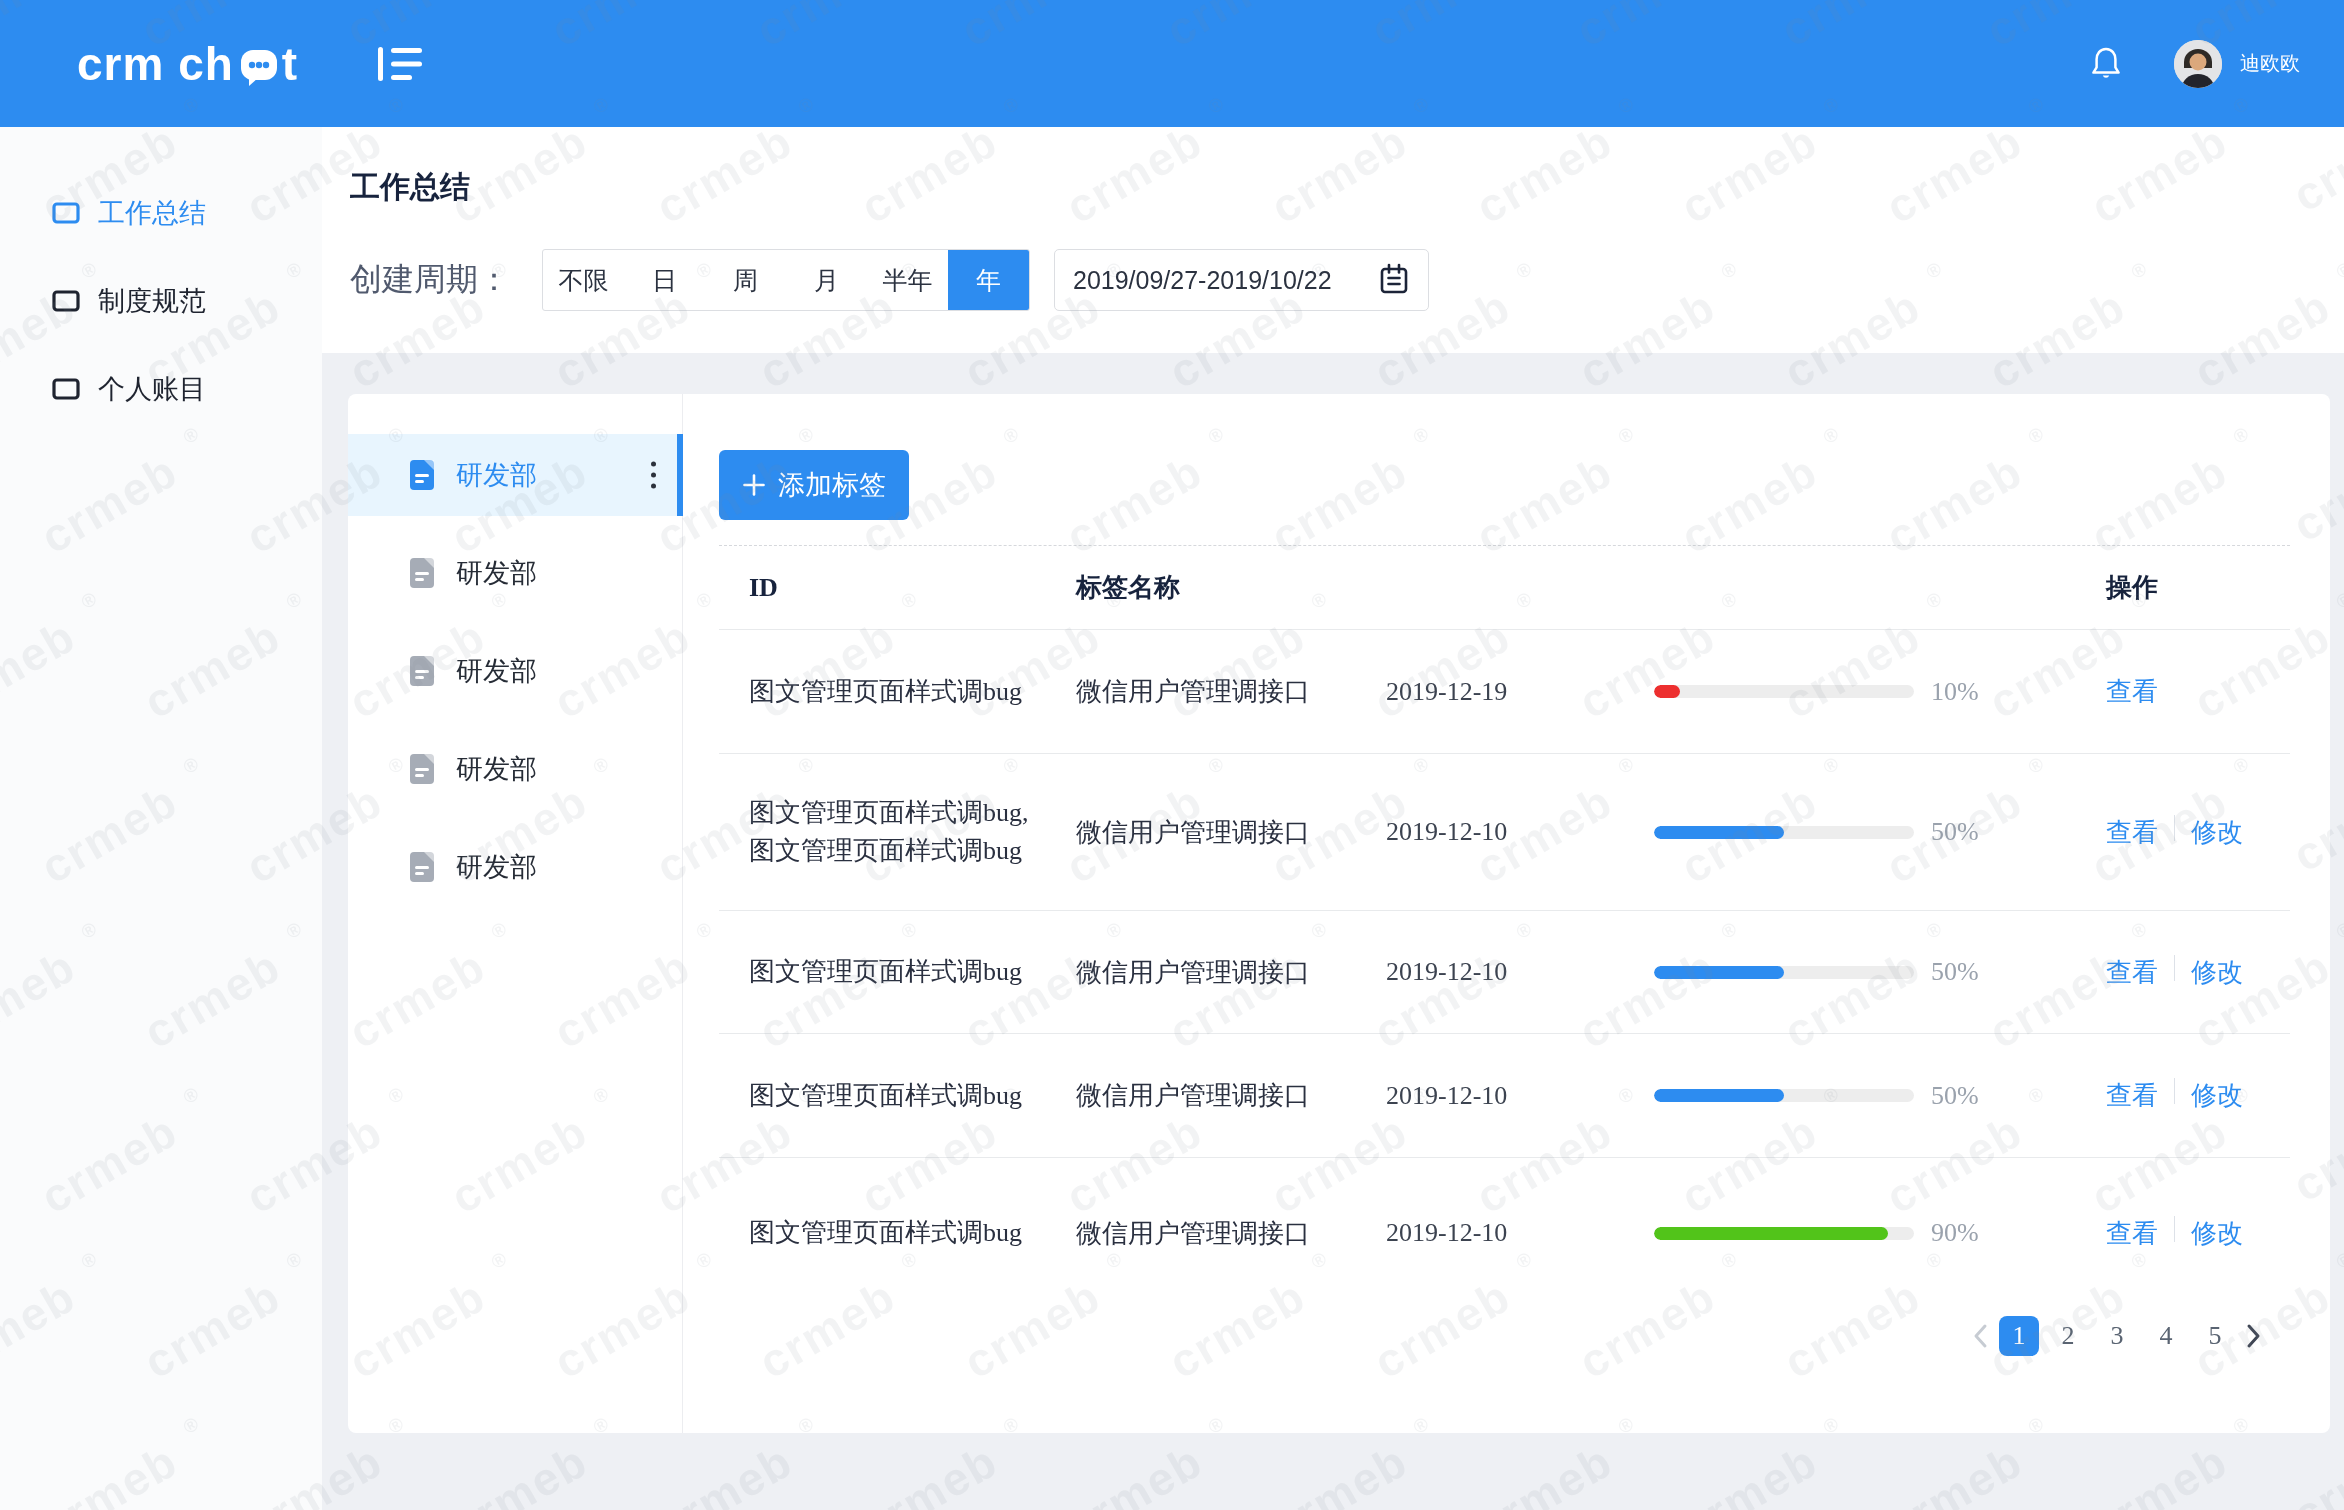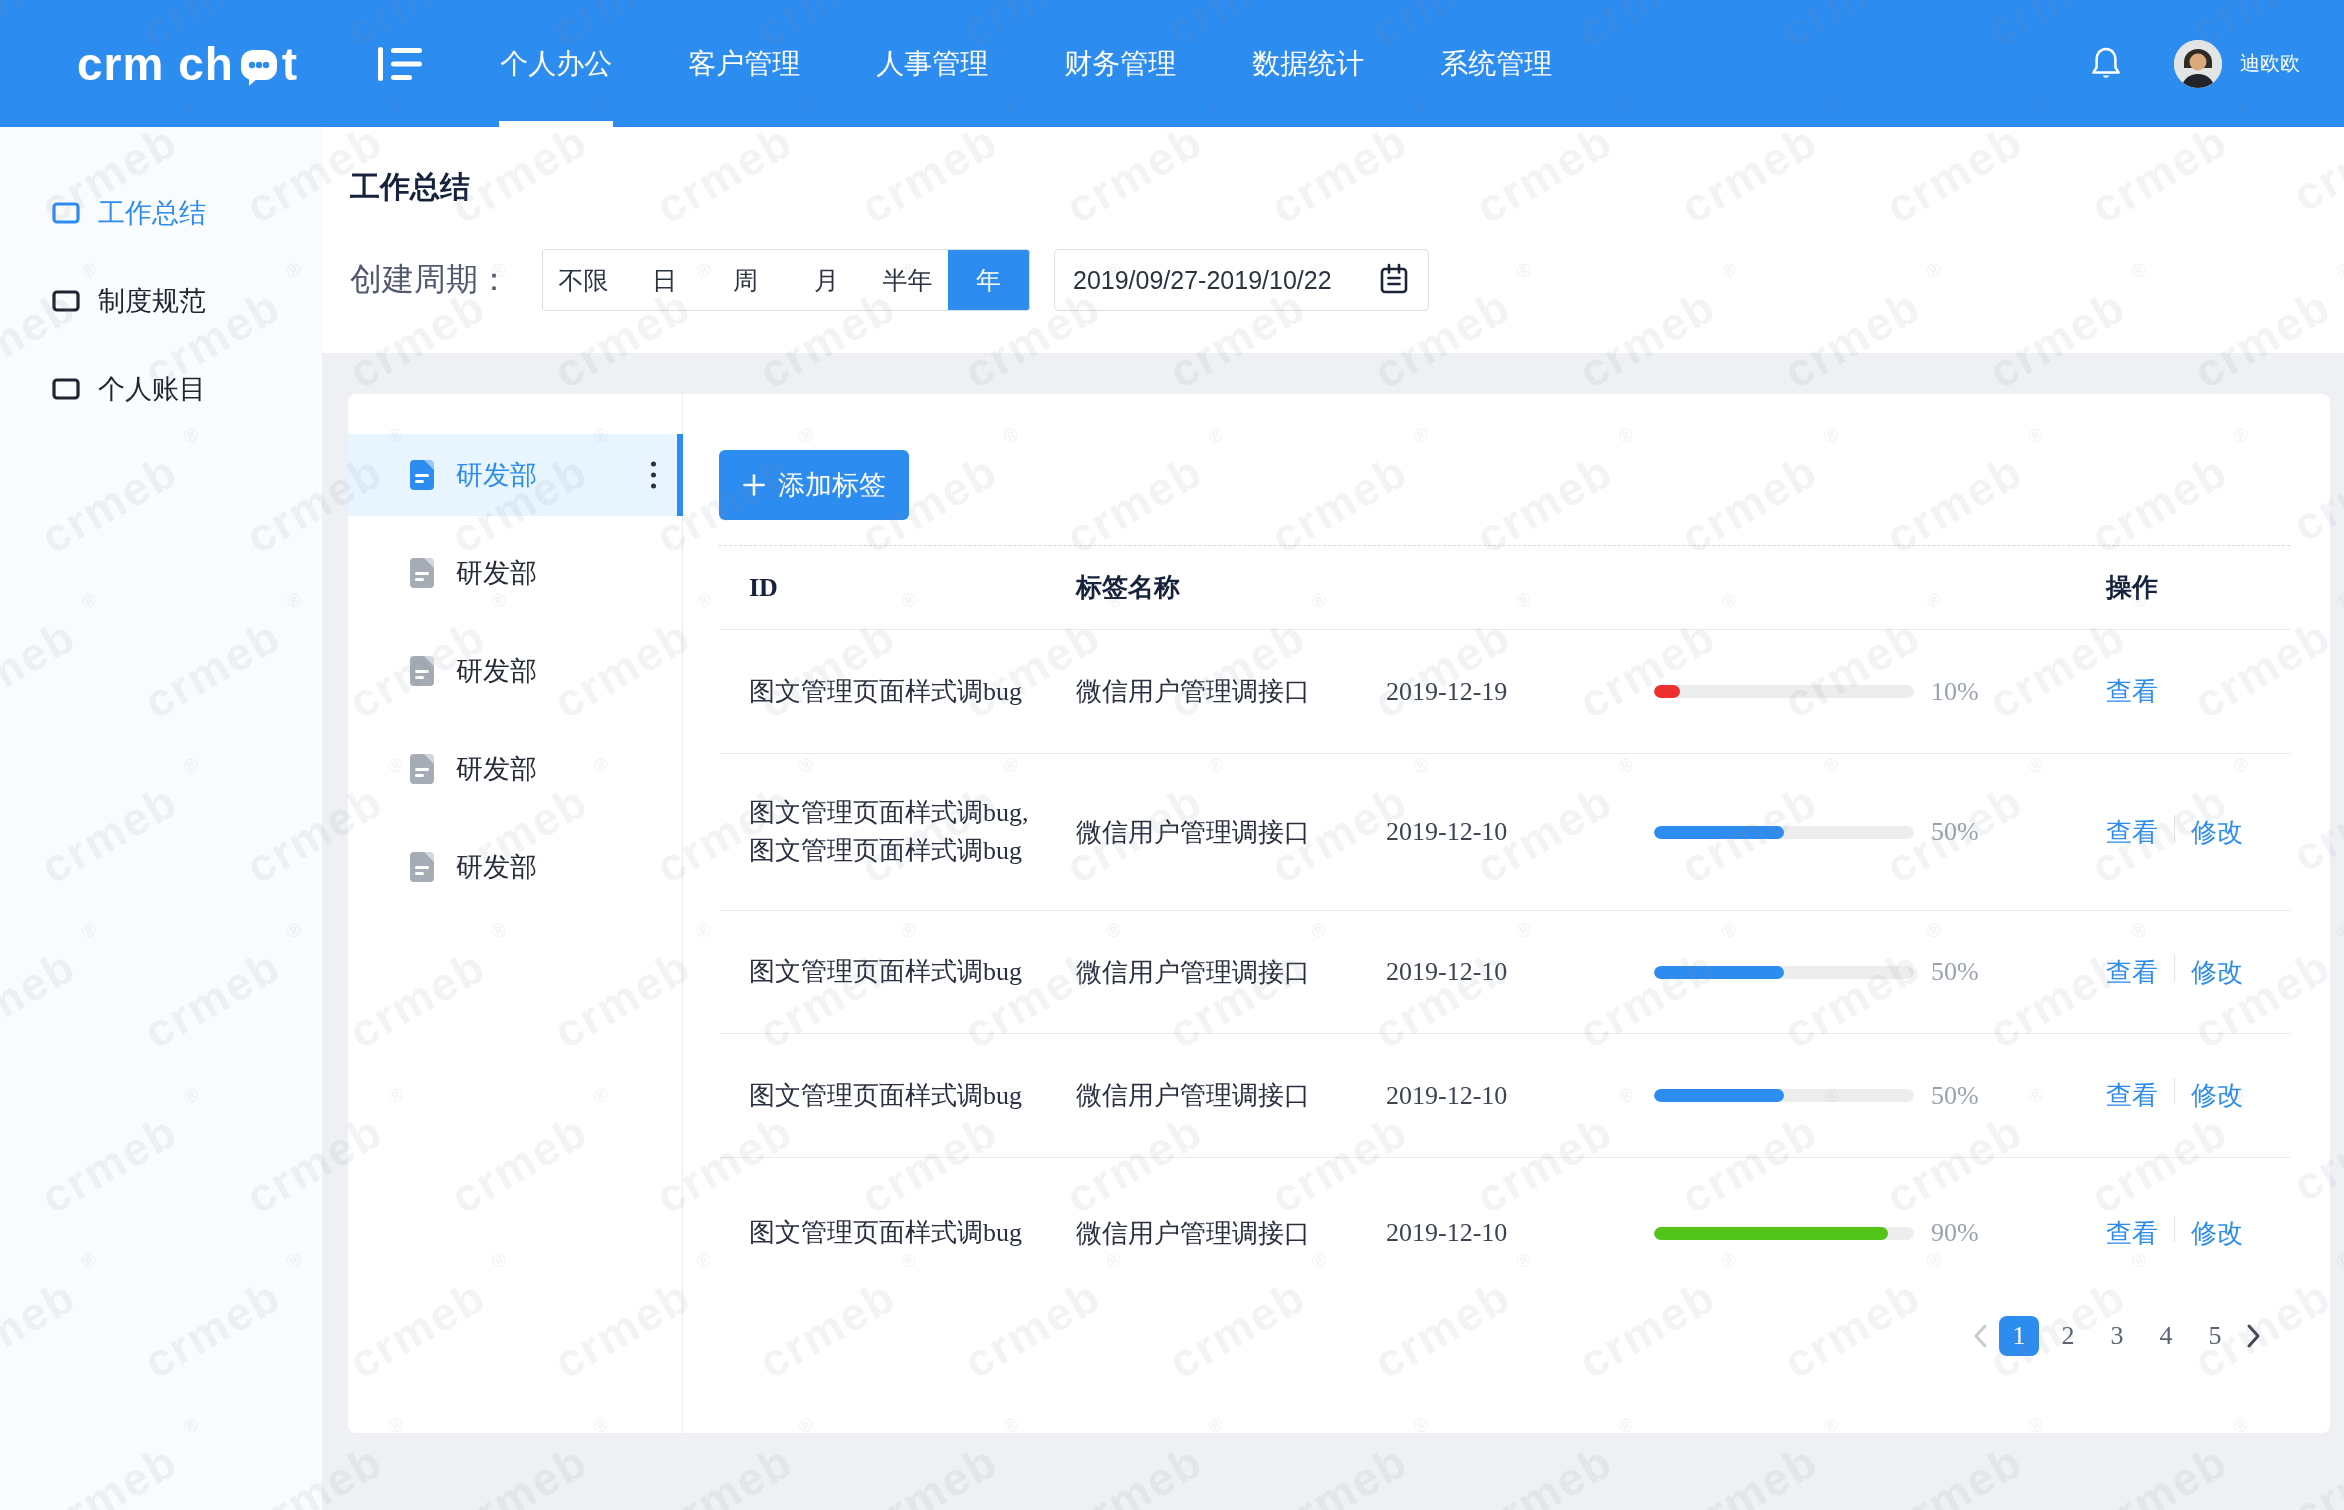--- a/index.html
+++ b/index.html
@@ -119,41 +119,20 @@
       <span>t</span>
     </div>
     <div class="collapse">
       <svg width="46" height="34" viewBox="0 0 46 34" fill="#fff">
         <rect x="0" y="0" width="5" height="34" rx="2.5"></rect>
         <rect x="13" y="1" width="31" height="5" rx="2.5"></rect>
         <rect x="13" y="14.5" width="31" height="5" rx="2.5"></rect>
         <rect x="13" y="28" width="21" height="5" rx="2.5"></rect>
       </svg>
     </div>
-    <div class="nav">
-        <div class="nav-item">
-          <span>个人办公</span>
-          <div class="nav-underline"></div>
-        </div>
-        <div class="nav-item">
-          <span>客户管理</span>
-        </div>
-        <div class="nav-item">
-          <span>人事管理</span>
-        </div>
-        <div class="nav-item">
-          <span>财务管理</span>
-        </div>
-        <div class="nav-item">
-          <span>数据统计</span>
-        </div>
-        <div class="nav-item">
-          <span>系统管理</span>
-        </div>
-      </div>
     <div class="top-right">
       <span class="bell">
         <svg width="32" height="38" viewBox="0 0 32 38">
           <path d="M16 4 C10 4 6.6 8.8 6.6 14.2 v8.2 l-3.2 5.2 h25.2 l-3.2-5.2 v-8.2 C25.4 8.8 22 4 16 4 Z" fill="none" stroke="#fff" stroke-width="2.5" stroke-linejoin="round"></path>
           <path d="M12.8 30.5 a3.4 3.4 0 0 0 6.4 0 Z" fill="#fff"></path>
         </svg>
       </span>
       <span class="avatar">
         <svg width="48" height="48" viewBox="0 0 48 48">
           <rect width="48" height="48" fill="#e3e4e6"></rect>

